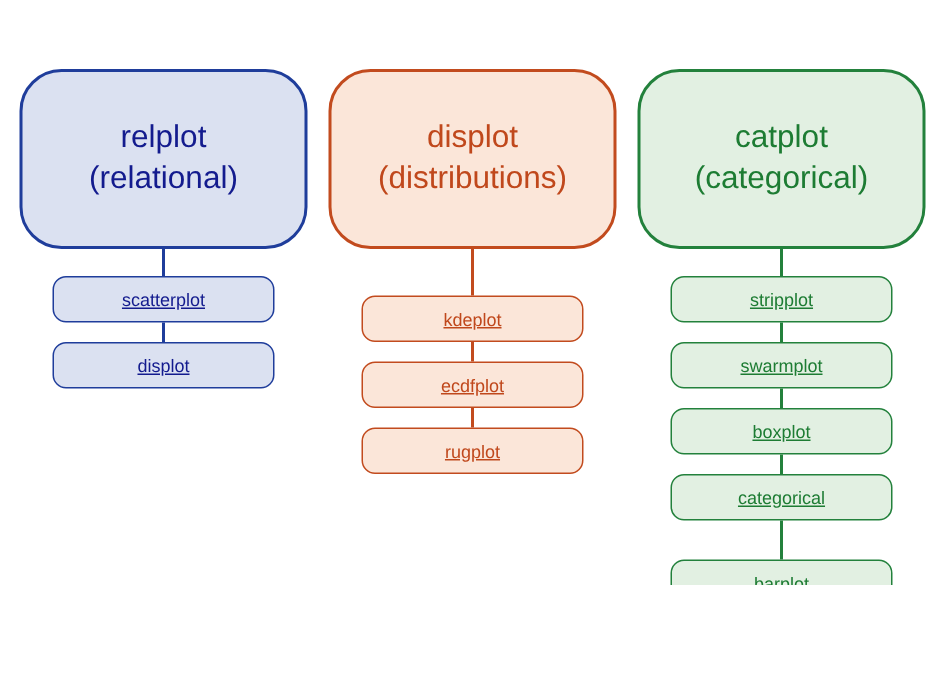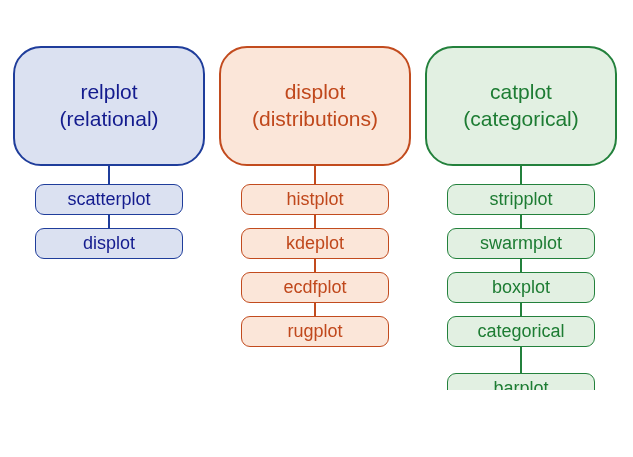--- a/index.html
+++ b/index.html
@@ -53,23 +53,24 @@
     width: 148px;
     height: 31px;
     background: var(--fill);
     border: 1.5px solid var(--accent);
     border-radius: 9px;
     display: flex;
     align-items: center;
     justify-content: center;
   }
   .child-label {
-    font-size: 18px;
+    font-size: 12px;
     color: var(--text);
     white-space: nowrap;
+    text-decoration: underline;
   }
 </style>
 </head>
 <body>
 
 <div class="canvas">
   <div class="columns">
 
     <section class="column" style="--accent: #1f3d9b; --text: #131b8e; --fill: #dbe1f1;">
       <div class="parent-box">
@@ -89,23 +90,20 @@
     </section>
 
     <section class="column" style="--accent: #c24b1e; --text: #c0481c; --fill: #fbe6d9;">
       <div class="parent-box">
         <div class="parent-title">
           <span>displot</span>
           <span>(distributions)</span>
         </div>
       </div>
       <div class="connector from-parent"></div>
-      <div class="child-box">
-        <span class="child-label">histplot</span>
-      </div>
       <div class="connector"></div>
       <div class="child-box">
         <span class="child-label">kdeplot</span>
       </div>
       <div class="connector"></div>
       <div class="child-box">
         <span class="child-label">ecdfplot</span>
       </div>
       <div class="connector"></div>
       <div class="child-box">

